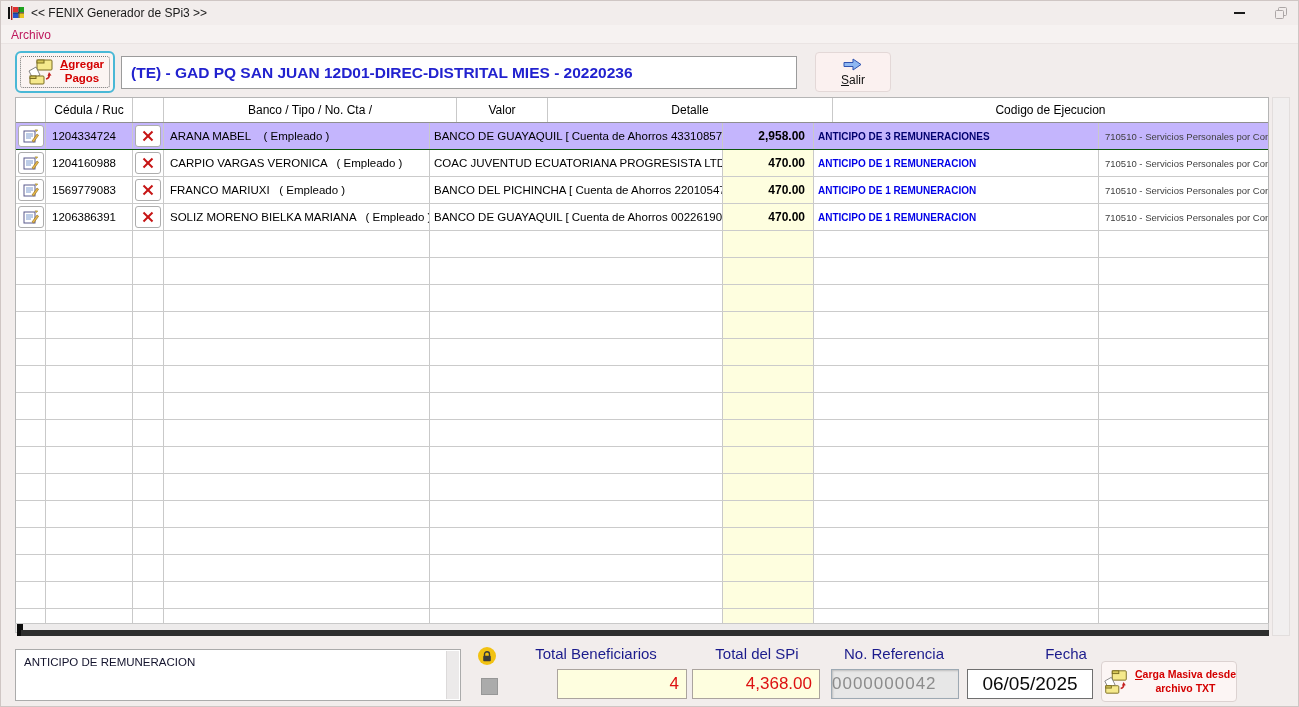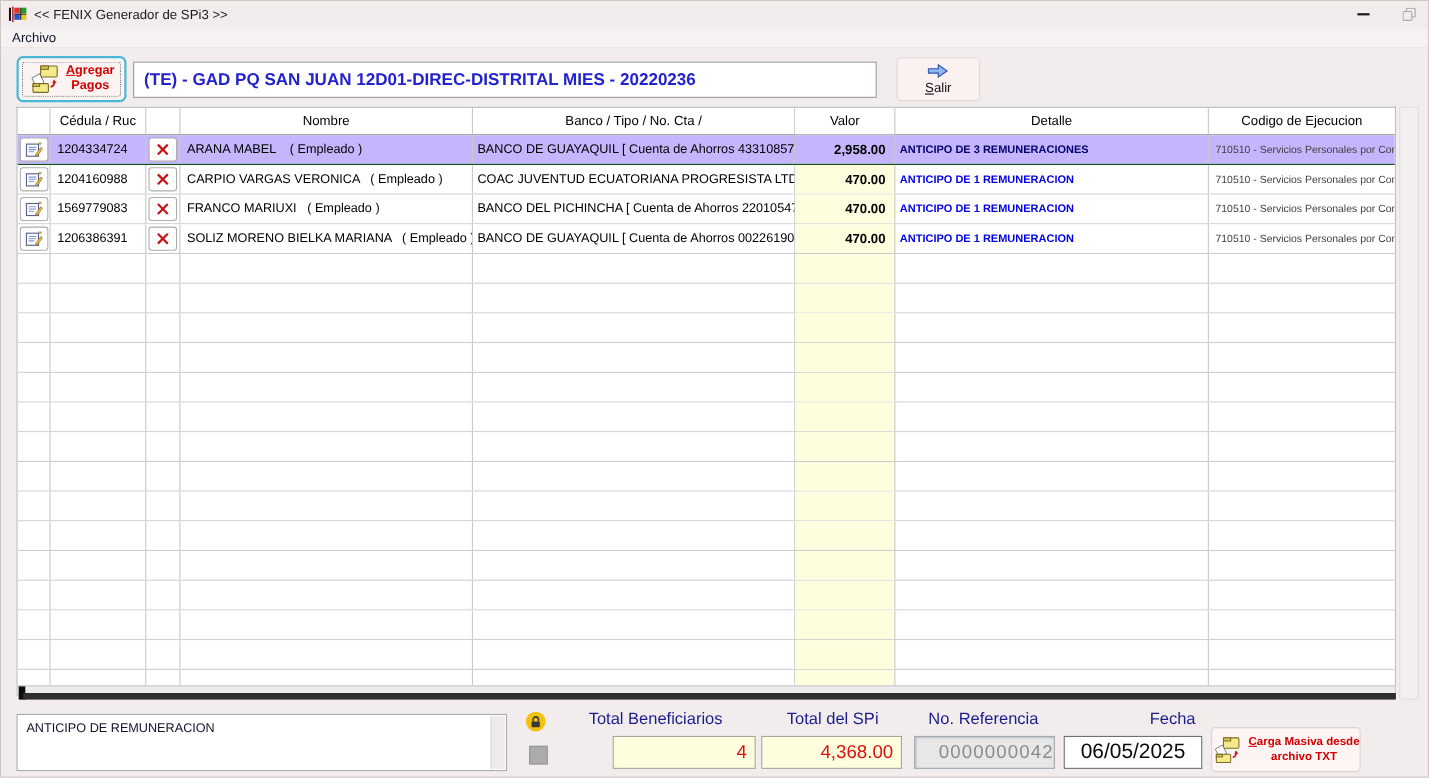--- a/index.html
+++ b/index.html
@@ -14,21 +14,21 @@
   
   .titlebar { position:absolute; left:0; top:0; width:100%; height:24px; background:#F2EDEC; display:flex; align-items:center; }
   .app-icon { width:17px; height:16px; margin:0 6px 0 7px; }
   .title-text { font-size:12px; color:#1a1a1a; }
   .win-btn { position:absolute; top:0; height:24px; width:40px; display:flex; align-items:center; justify-content:center; }
   .btn-min { left:1218px; }
   .btn-min .dash { width:11px; height:2px; background:#1a1a1a; }
   .btn-restore { left:1262px; width:36px; }
   
   .menubar { position:absolute; left:0; top:24px; width:100%; height:19px; background:#F6F2F1; border-bottom:1px solid #EAE4E3; }
-  .menu-item { display:inline-block; padding:2px 6px 0 10px; font-size:12px; color:#0f172a; }
+  .menu-item { display:inline-block; padding:2px 6px 0 10px; font-size:12px; color:#be185d; }
   
   .btn-agregar {
     position:absolute; left:14px; top:50px; width:100px; height:42px;
     background:#FBF4F2; border:2px solid #49B8D6; border-radius:6px;
     display:flex; align-items:center; justify-content:center; gap:4px;
   }
   .btn-agregar .focus-rect { position:absolute; inset:3px; border:1px dotted #777; border-radius:3px; }
   .btn-agregar .lbl { font-size:11.5px; font-weight:bold; color:#D40000; text-align:center; line-height:1.2; }
   .title-field {
     position:absolute; left:120px; top:55px; width:676px; height:33px;
@@ -78,21 +78,21 @@
   .gray-square { position:absolute; left:480px; top:677px; width:17px; height:17px; background:#ABABAB; border:1px solid #979797; }
   .f-label { position:absolute; top:644px; font-size:15px; color:#1B1B8C; text-align:center; white-space:nowrap; }
   .lbl-benef { left:500px; width:190px; }
   .lbl-spi   { left:690px; width:132px; }
   .lbl-ref   { left:824px; width:138px; }
   .lbl-fecha { left:1000px; width:130px; }
   .f-field { position:absolute; top:668px; height:30px; line-height:28px; font-size:17px; }
   .fld-benef { left:556px; width:130px; background:#FEFEDF; border:1px solid #ABA49E; color:#DD1111; text-align:right; padding-right:7px; }
   .fld-spi   { left:691px; width:128px; background:#FEFEDF; border:1px solid #ABA49E; color:#DD1111; text-align:right; padding-right:7px; }
   .fld-ref   { left:830px; width:128px; background:#E7E7E7; border:1px solid #9DA9B3; box-shadow:inset 1px 1px 2px rgba(0,0,0,.18);
-               color:#8C8C8C; text-align:right; letter-spacing:1px; }
+               color:#8C8C8C; text-align:left; letter-spacing:1px; }
   .fld-fecha { left:966px; width:126px; background:#FFFFFF; border:1px solid #6F6F6F; color:#0A0A0A; text-align:center; font-size:19px; }
   .btn-carga { position:absolute; left:1100px; top:660px; width:136px; height:41px;
                background:#FCF5F4; border:1px solid #DCD2D1; border-radius:4px;
                display:flex; align-items:center; justify-content:center; gap:5px; }
   .btn-carga .lbl { font-size:10.5px; font-weight:bold; color:#D40000; text-align:center; line-height:1.25; }
   u { text-decoration:underline; }
 </style>
 </head>
 <body>
 
@@ -147,21 +147,20 @@
     <polygon points="1,4.5 10,4.5 10,1 18,6.5 10,12 10,8.5 1,8.5" fill="#8FB8F2" stroke="#2F52B0" stroke-width="1"></polygon>
   </svg>
   <span><u>S</u><span>alir</span></span>
 </div>
 
 <div class="grid">
   <div class="grid-header">
     <div class="cell c-icon"></div>
     <div class="cell c-ced" style="justify-content:center;padding-left:0;">Cédula / Ruc</div>
     <div class="cell c-x"></div>
-    <div class="cell c-nom" style="justify-content:center;padding-left:0;">Nombre</div>
     <div class="cell c-ban" style="justify-content:center;padding-left:0;">Banco / Tipo / No. Cta /</div>
     <div class="cell c-val" style="justify-content:center;padding-right:0;background:#fff;font-weight:normal;">Valor</div>
     <div class="cell c-det" style="justify-content:center;padding-left:0;color:#000;font-weight:normal;font-size:12px;">Detalle</div>
     <div class="cell c-cod" style="justify-content:center;padding-left:0;color:#000;font-size:12px;">Codigo de Ejecucion</div>
   </div>
   <div id="grid-body">
   <div class="grid-row selected">
     <div class="cell c-icon">
       <div class="mini-btn">
         <svg width="16" height="14" viewBox="0 0 16 14">

